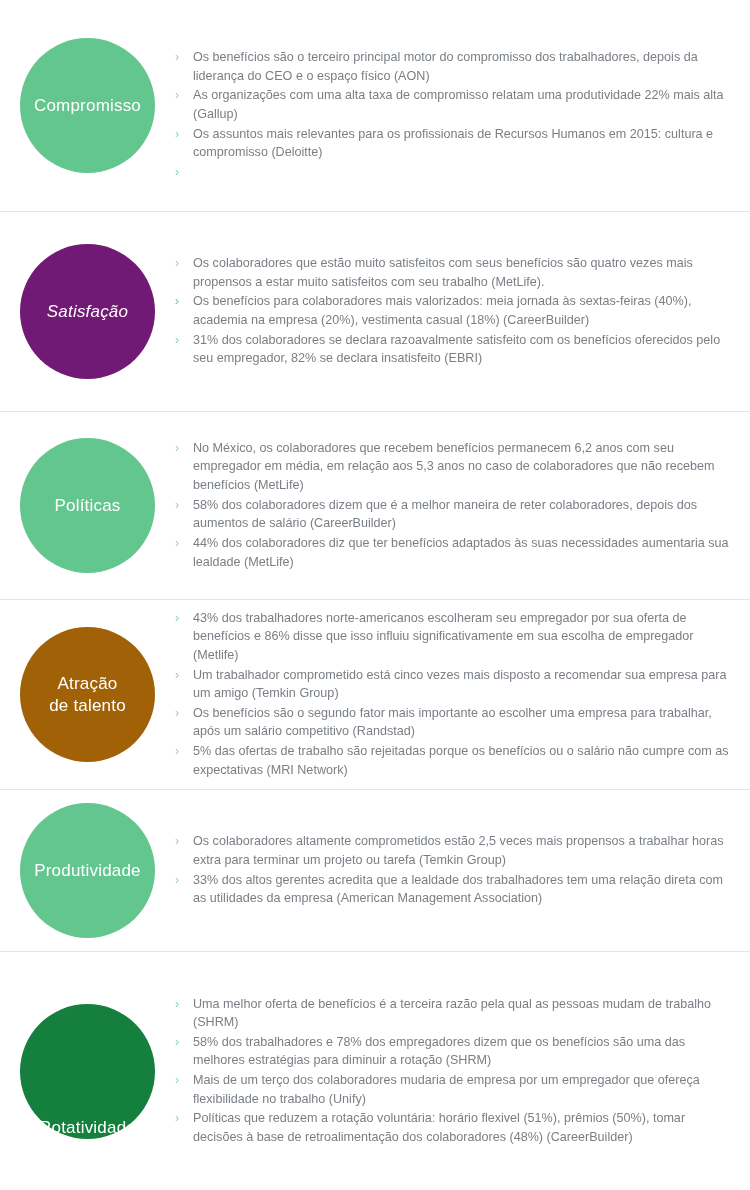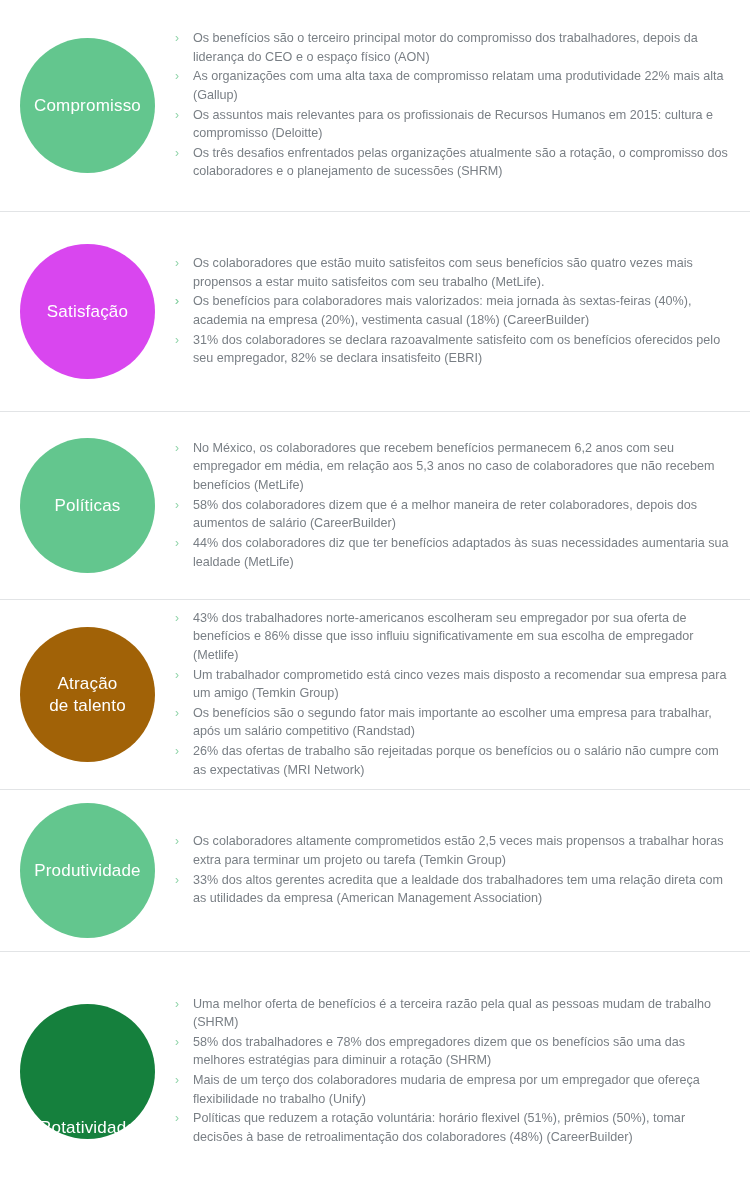--- a/index.html
+++ b/index.html
@@ -103,27 +103,27 @@
       <div class="circle-col">
         <div class="circle" style="background: rgb(99, 198, 142);">
           <span class="circle-label">Compromisso</span>
         </div>
       </div>
       <div class="bullets-col">
         <ul class="bullets">
           <li><span class="chev" style="color: rgb(143, 212, 169);">›</span><span>Os benefícios são o terceiro principal motor do compromisso dos trabalhadores, depois da liderança do CEO e o espaço físico (AON)</span></li>
           <li><span class="chev" style="color: rgb(143, 212, 169);">›</span><span>As organizações com uma alta taxa de compromisso relatam uma produtividade 22% mais alta (Gallup)</span></li>
           <li><span class="chev" style="color: rgb(143, 212, 169);">›</span><span>Os assuntos mais relevantes para os profissionais de Recursos Humanos em 2015: cultura e compromisso (Deloitte)</span></li>
-          <li><span class="chev" style="color: rgb(143, 212, 169);">›</span><span>Os três desafios enfrentados pelas organizações atualmente são a rotação, o compromisso dos colaboradores e o planejamento de sucessões (SHRM)</span></li>
+          <li><span class="chev" style="color: rgb(143, 212, 169);">›</span></li>
         </ul>
       </div>
     </div>
     <div class="section" style="height: 200px; border-bottom-color: rgb(226, 228, 230);">
       <div class="circle-col">
-        <div class="circle" style="background: #d946ef;">
+        <div class="circle" style="background: #701a75; font-style: italic;">
           <span class="circle-label">Satisfação</span>
         </div>
       </div>
       <div class="bullets-col">
         <ul class="bullets">
           <li><span class="chev" style="color: rgb(143, 212, 169);">›</span><span>Os colaboradores que estão muito satisfeitos com seus benefícios são quatro vezes mais propensos a estar muito satisfeitos com seu trabalho (MetLife).</span></li>
           <li><span class="chev" style="color: rgb(143, 212, 169);">›</span></li>
           <li><span class="chev" style="color: rgb(143, 212, 169);">›</span><span>Os benefícios para colaboradores mais valorizados: meia jornada às sextas-feiras (40%), academia na empresa (20%), vestimenta casual (18%) (CareerBuilder)</span></li>
           <li><span class="chev" style="color: rgb(143, 212, 169);">›</span><span>31% dos colaboradores se declara razoavalmente satisfeito com os benefícios oferecidos pelo seu empregador, 82% se declara insatisfeito (EBRI)</span></li>
         </ul>
@@ -148,21 +148,21 @@
         <div class="circle" style="background: #a16207;">
           <span class="circle-label">Atração
 de talento</span>
         </div>
       </div>
       <div class="bullets-col">
         <ul class="bullets">
           <li><span class="chev" style="color: rgb(143, 212, 169);">›</span><span>43% dos trabalhadores norte-americanos escolheram seu empregador por sua oferta de benefícios e 86% disse que isso influiu significativamente em sua escolha de empregador (Metlife)</span></li>
           <li><span class="chev" style="color: rgb(143, 212, 169);">›</span><span>Um trabalhador comprometido está cinco vezes mais disposto a recomendar sua empresa para um amigo (Temkin Group)</span></li>
           <li><span class="chev" style="color: rgb(143, 212, 169);">›</span><span>Os benefícios são o segundo fator mais importante ao escolher uma empresa para trabalhar, após um salário competitivo (Randstad)</span></li>
-          <li><span class="chev" style="color: rgb(143, 212, 169);">›</span><span>26% das ofertas de trabalho são rejeitadas porque os benefícios ou o salário não cumpre com as expectativas (MRI Network)</span></li>
+          <li><span class="chev" style="color: rgb(143, 212, 169);">›</span><span>5% das ofertas de trabalho são rejeitadas porque os benefícios ou o salário não cumpre com as expectativas (MRI Network)</span></li>
         </ul>
       </div>
     </div>
     <div class="section" style="height: 162px; border-bottom-color: rgb(226, 228, 230);">
       <div class="circle-col">
         <div class="circle" style="background: rgb(99, 198, 142); text-align: center;">
           <span class="circle-label">Produtividade</span>
         </div>
       </div>
       <div class="bullets-col">

